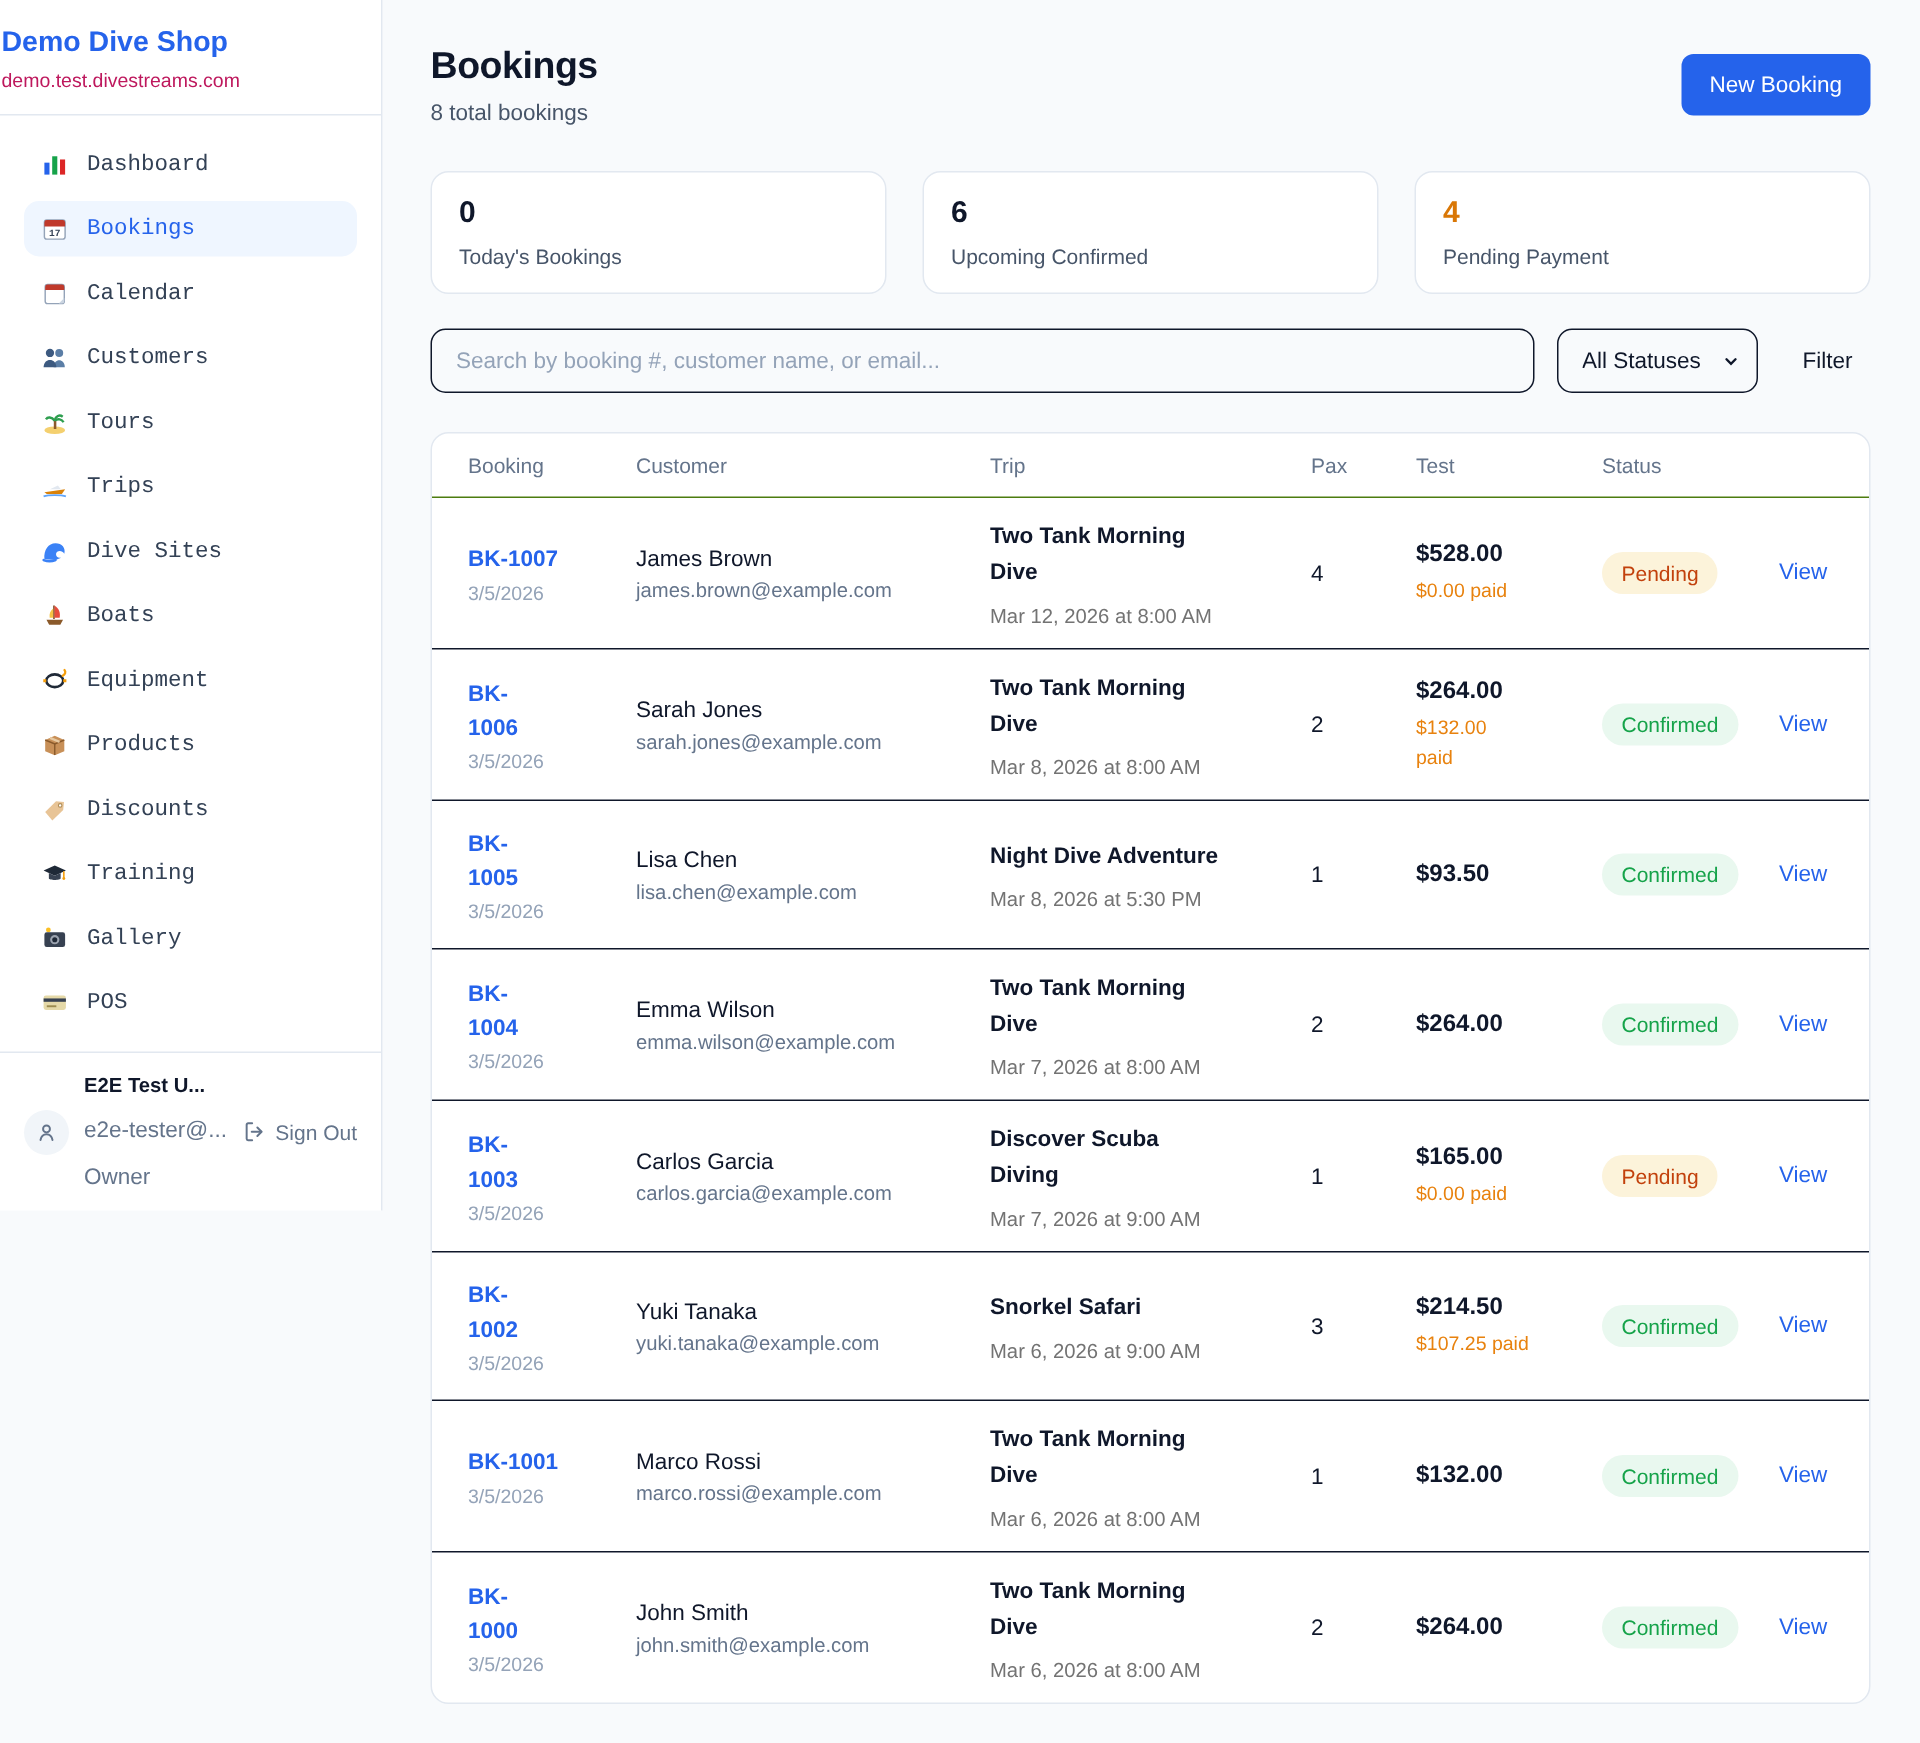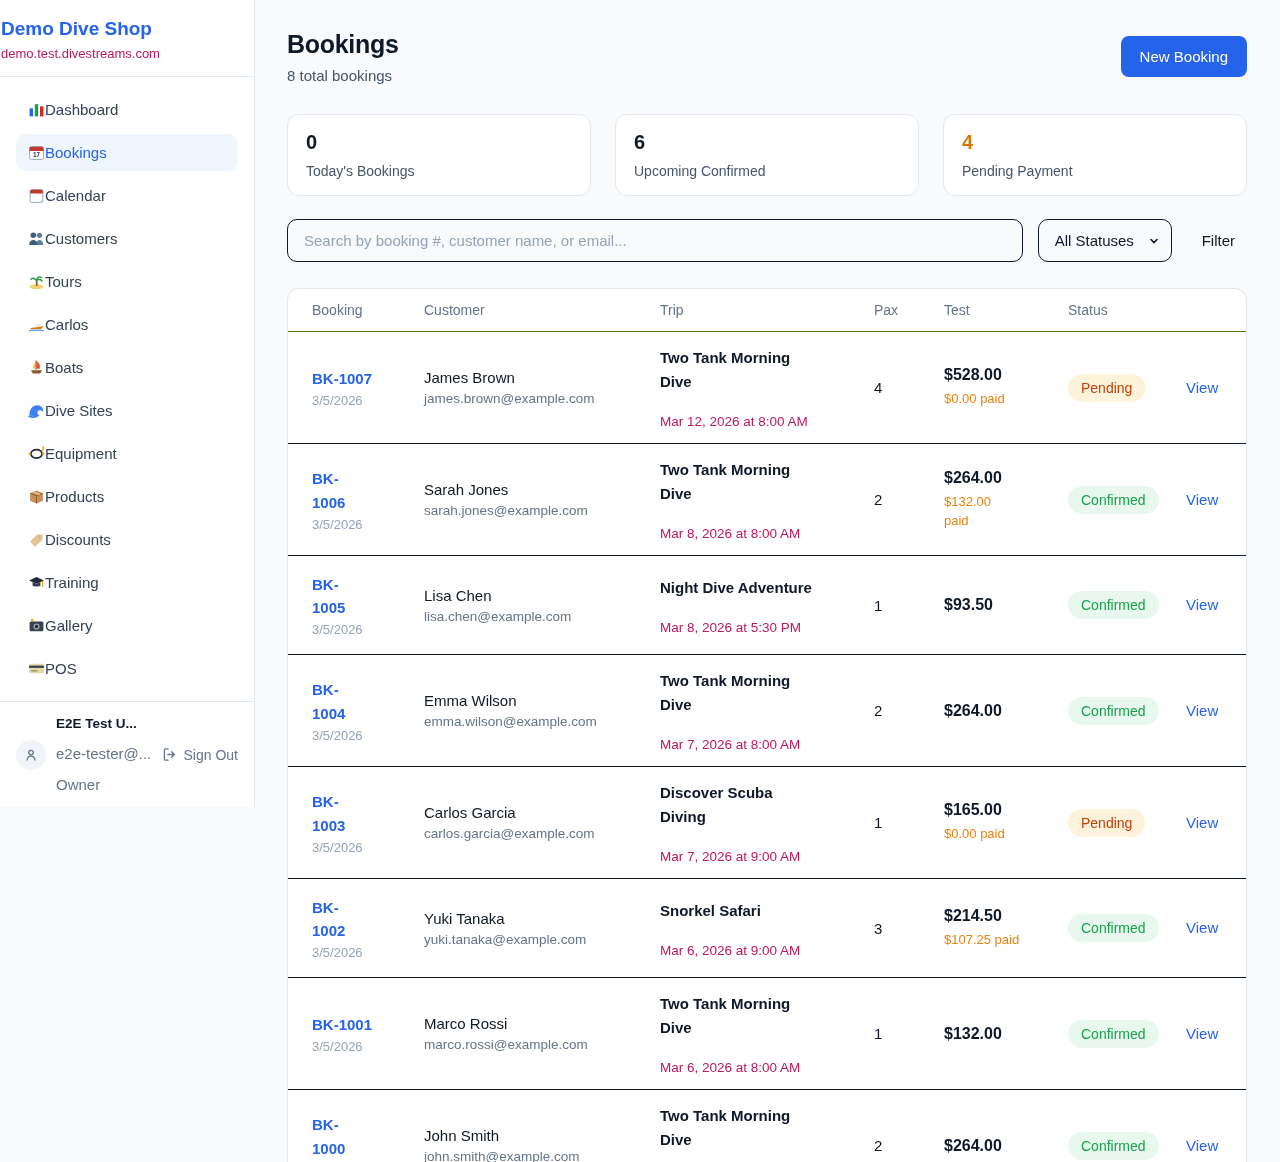--- a/index.html
+++ b/index.html
@@ -9,22 +9,22 @@
     font-family:"Liberation Sans",sans-serif;
   }
   .app{display:flex;align-items:flex-start;}
 
   
   .sidebar{width:255px;flex:none;background:#fff;border-right:1px solid #e2e8f0;box-sizing:border-box;}
   .sidebar-header{padding:18px 1px 15px;border-bottom:1px solid #e2e8f0;}
   .shop-name{color:#2563eb;font-size:19px;font-weight:700;}
   .shop-domain{color:#be185d;font-size:13px;margin-top:6px;}
   .nav{padding:14px 16px;display:flex;flex-direction:column;gap:6px;}
-  .nav-item{display:flex;align-items:flex-start;padding:10px 12px;border-radius:10px;
-    font-size:15px;color:#334155;cursor:pointer;text-decoration:none;}
+  .nav-item{display:flex;align-items:flex-start;gap:13px;padding:10px 12px;border-radius:10px;
+    font-size:15px;color:#334155;cursor:pointer;text-decoration:none;font-family:Liberation Mono, monospace;}
   .nav-item.active{background:#eff6ff;color:#2563eb;font-weight:500;}
   .nav-icon{width:17px;height:17px;flex:none;display:inline-flex;}
   .nav-icon svg{width:17px;height:17px;}
   .sidebar-footer{border-top:1px solid #e2e8f0;padding:14px 16px;display:flex;align-items:center;gap:10px;}
   .avatar{width:30px;height:30px;border-radius:50%;background:#f1f5f9;display:flex;align-items:center;justify-content:center;flex:none;}
   .user-info{flex:1;min-width:0;}
   .user-name{font-size:13.5px;font-weight:700;white-space:nowrap;}
   .user-email,.user-role{font-size:15px;color:#64748b;margin-top:14px;white-space:nowrap;}
   .signout{display:flex;align-items:center;gap:7px;color:#64748b;font-size:14px;cursor:pointer;
     background:none;border:none;font-family:inherit;white-space:nowrap;padding:0;}
@@ -59,21 +59,21 @@
   .t-grid{display:grid;grid-template-columns:112px 236px 214px 70px 124px 118px minmax(38px,1fr);
     align-items:center;padding:0 24px;}
   .t-head{height:42px;border-bottom:1px solid #4d7c0f;color:#64748b;font-size:14px;}
   .t-row{min-height:99px;box-sizing:border-box;border-bottom:1px solid #0f172a;padding-top:14px;padding-bottom:14px;}
   .t-row:last-child{border-bottom:none;}
   .bk-id{display:inline-block;color:#2563eb;font-weight:600;font-size:15px;line-height:1.55;text-decoration:none;cursor:pointer;}
   .bk-date{color:#94a3b8;font-size:13px;margin-top:3px;}
   .c-name{font-size:15px;color:#0f172a;}
   .c-email{font-size:13.5px;color:#64748b;margin-top:5px;}
   .trip-name{font-size:15px;font-weight:600;color:#0f172a;line-height:1.6;}
-  .trip-time{font-size:13.5px;color:#be185d;margin-top:20px;}
+  .trip-time{font-size:13.5px;color:#737373;margin-top:9px;}
   .pax{font-size:15px;}
   .total{font-size:16px;font-weight:700;}
   .paid{font-size:13px;color:#e8820e;font-weight:500;margin-top:5px;line-height:1.5;}
   .badge{display:inline-block;padding:6px 13px;border-radius:999px;font-size:14px;}
   .badge.pending{background:#fcf3da;color:#c2410c;}
   .badge.confirmed{background:#e9f8ef;color:#16a34a;}
   .view{color:#2563eb;font-size:15px;font-weight:500;cursor:pointer;text-decoration:none;}
 </style>
 </head>
 <body>
@@ -140,41 +140,41 @@
           <span>Tours</span>
         </a>
         <a class="nav-item">
           <span class="nav-icon">
             <svg viewBox="0 0 16 16">
               <path d="M5 9.5L10 7.2l1.8 2.3Z" fill="#e2e8f0"></path>
               <path d="M1.5 11.5l13-2-2 3H3Z" fill="#d9820a"></path>
               <path d="M1 14c3-1 11-1 14 0" stroke="#60a5fa" stroke-width="1.2" fill="none"></path>
             </svg>
           </span>
-          <span>Carlos</span>
+          <span>Trips</span>
+        </a>
+        <a class="nav-item">
+          <span class="nav-icon">
+            <svg viewBox="0 0 16 16">
+              <path d="M1.5 13c-.5-6 2.5-10 7-10 4 0 6.5 3 5.5 6.5-1.5-2.5-5-2-5.2.3-.1 1.6 1.4 2.7 3.2 2.2l-3.5 1.5Z" fill="#3b82f6"></path>
+              <path d="M1 13.5c2.5 1 5 1 7.5 0" stroke="#3b82f6" stroke-width="1.5" fill="none" stroke-linecap="round"></path>
+            </svg>
+          </span>
+          <span>Dive Sites</span>
         </a>
         <a class="nav-item">
           <span class="nav-icon">
             <svg viewBox="0 0 16 16">
               <path d="M7.5 1.5v8.5" stroke="#7c4a21" stroke-width="1"></path>
               <path d="M7.9 1.8c2.8 1.6 3.7 4.2 3.2 7.4H7.9Z" fill="#e74c3c"></path>
               <path d="M7 3.5C5.1 5 4.5 7 4.8 9.2H7Z" fill="#f6c344"></path>
               <path d="M2.8 10.5h10.4l-1.7 3.2H4.5Z" fill="#8b5a2b"></path>
             </svg>
           </span>
           <span>Boats</span>
-        </a>
-        <a class="nav-item">
-          <span class="nav-icon">
-            <svg viewBox="0 0 16 16">
-              <path d="M1.5 13c-.5-6 2.5-10 7-10 4 0 6.5 3 5.5 6.5-1.5-2.5-5-2-5.2.3-.1 1.6 1.4 2.7 3.2 2.2l-3.5 1.5Z" fill="#3b82f6"></path>
-              <path d="M1 13.5c2.5 1 5 1 7.5 0" stroke="#3b82f6" stroke-width="1.5" fill="none" stroke-linecap="round"></path>
-            </svg>
-          </span>
-          <span>Dive Sites</span>
         </a>
         <a class="nav-item">
           <span class="nav-icon">
             <svg viewBox="0 0 16 16">
               <ellipse cx="8" cy="8.3" rx="5.3" ry="4" fill="none" stroke="#1f2937" stroke-width="1.6"></ellipse>
               <path d="M2.7 8.3H.8M13.3 8.3h2" stroke="#f59e0b" stroke-width="2"></path>
               <path d="M13 5.2c1.6-1 2.1-2.4 1.1-3.6" stroke="#f59e0b" stroke-width="1.4" fill="none" stroke-linecap="round"></path>
             </svg>
           </span>
           <span>Equipment</span>

